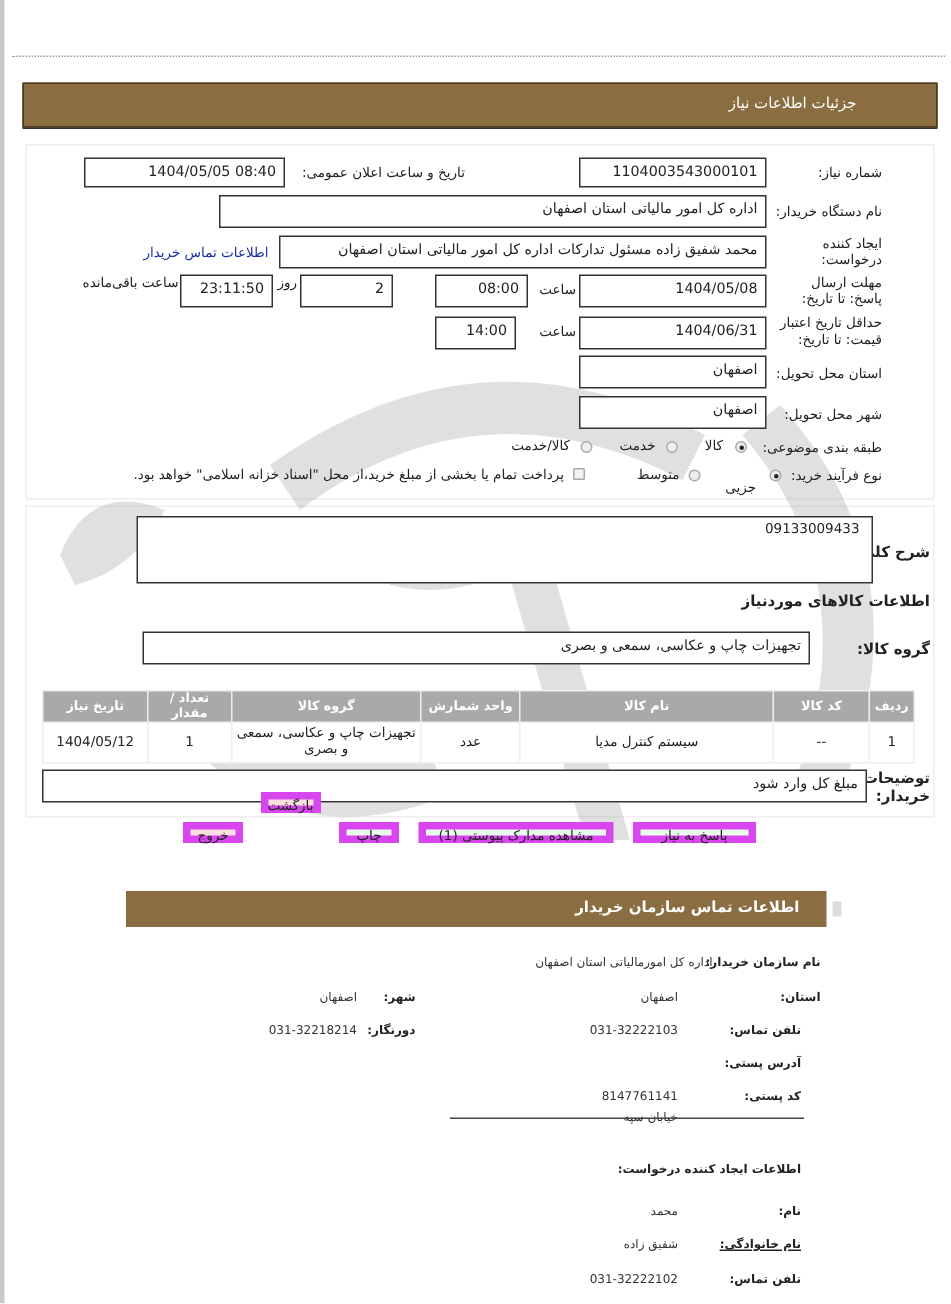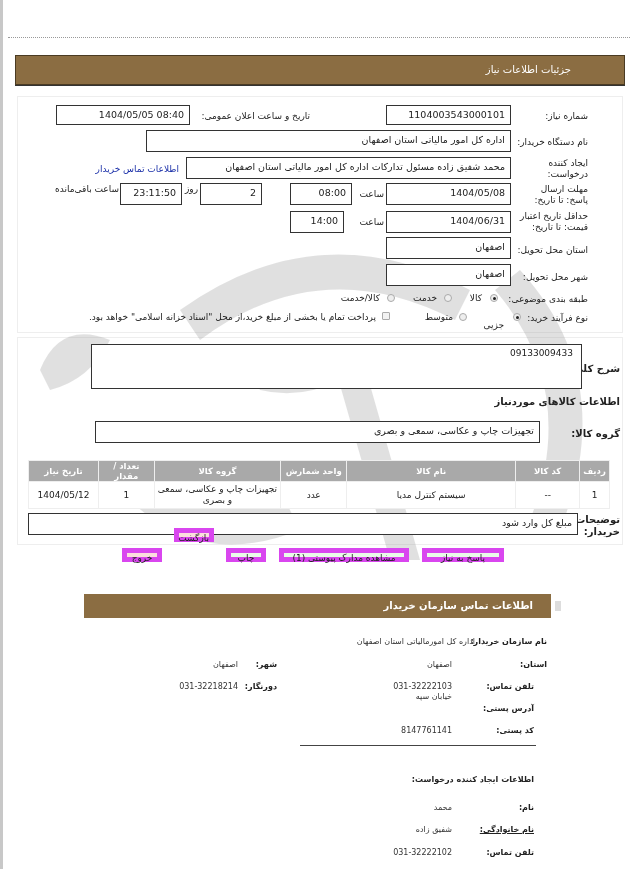--- a/index.html
+++ b/index.html
@@ -162,21 +162,21 @@
 <span class="contact v" style="right:182px;top:660px;">اصفهان</span>
 <span class="contact k" style="right:357px;top:660px;">شهر:</span>
 <span class="contact v" style="right:396px;top:660px;">اصفهان</span>
 
 <span class="contact k" style="right:100px;top:682px;">تلفن تماس:</span>
 <span class="contact v" style="right:182px;top:682px;">031-32222103</span>
 <span class="contact k" style="right:357px;top:682px;">دورنگار:</span>
 <span class="contact v" style="right:396px;top:682px;">031-32218214</span>
 
 <span class="contact k" style="right:100px;top:704px;">آدرس پستی:</span>
-<span class="contact v" style="right:182px;top:692px;margin-left:21px;">خیابان سپه</span>
+<span class="contact v" style="right:182px;top:740px;margin-left:21px;">خیابان سپه</span>
 
 <span class="contact k" style="right:100px;top:726px;">کد پستی:</span>
 <span class="contact v" style="right:182px;top:726px;margin-left:24px;">8147761141</span>
 
 <div class="sep"></div>
 
 <span class="contact k" style="right:100px;top:775px;">اطلاعات ایجاد کننده درخواست:</span>
 <span class="contact k" style="right:100px;top:803px;">نام:</span>
 <span class="contact v" style="right:182px;top:803px;">محمد</span>
 <span class="contact k" style="right:100px;top:825px;text-decoration:underline;">نام خانوادگی:</span>

